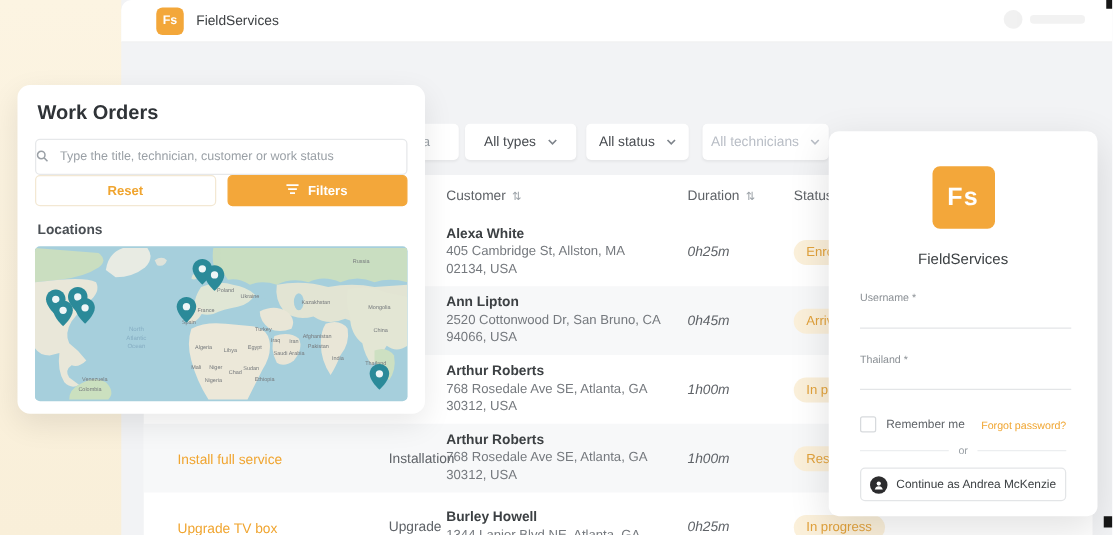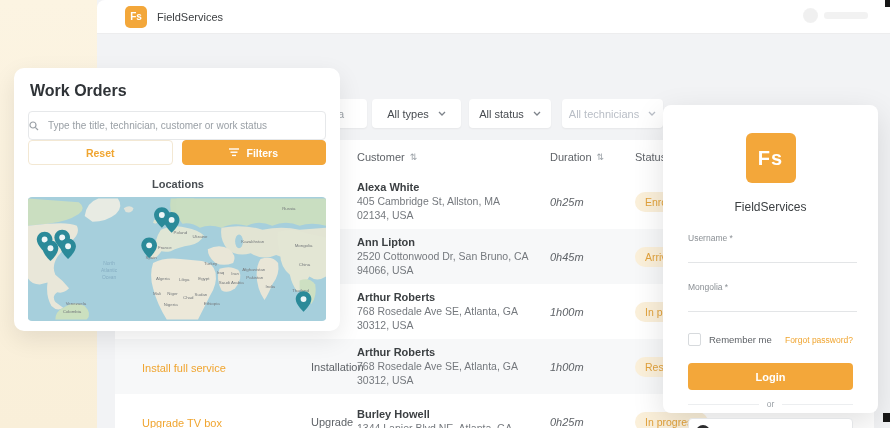--- a/index.html
+++ b/index.html
@@ -47,21 +47,21 @@
   
   .panel{position:absolute;left:14px;top:68px;width:326px;height:263px;background:#fff;border-radius:10px;box-shadow:0 8px 24px rgba(0,0,0,.09);z-index:5;padding:13px 14px;box-sizing:border-box;}
   .panel h2{margin:1px 0 11px 2px;font-size:16px;color:#2f3337;}
   .search-box{height:27px;border:1px solid #e6e8ea;border-radius:4px;display:flex;align-items:center;padding:0 0;background:#fff;}
   .search-box input{border:0;outline:0;flex:1;font-size:10px;color:#3c4043;margin-left:7px;font-family:"Liberation Sans",sans-serif;background:transparent;}
   .search-box input::placeholder{color:#9aa0a6;}
   .btn-row{display:flex;gap:9px;}
   .btn{flex:1;height:25px;border-radius:4px;font-size:10.5px;font-weight:bold;display:flex;align-items:center;justify-content:center;gap:7px;cursor:pointer;box-sizing:border-box;}
   .btn-reset{background:#fff;border:1px solid #f3e8d3;color:var(--accent-text);}
   .btn-filters{background:var(--accent);border:1px solid var(--accent);color:#fff;}
-  .loc-label{font-size:11px;color:#4a4f54;font-weight:bold;margin:13px 0 7px 2px;text-align:center;}
+  .loc-label{font-size:11px;color:#4a4f54;font-weight:bold;margin:13px 0 7px 2px;}
   .map{position:relative;width:298px;height:124px;border-radius:4px;overflow:hidden;background:var(--ocean);}
   .map svg{display:block;}
 
   
   .login{position:absolute;left:663px;top:105px;width:215px;height:308px;background:#fff;border-radius:8px;box-shadow:0 10px 32px rgba(0,0,0,.12);z-index:6;box-sizing:border-box;padding:28px 25px 0 25px;}
   .login .biglogo{width:50px;height:50px;border-radius:6px;background:var(--accent);color:#fff;font-size:20px;font-weight:600;display:flex;align-items:center;justify-content:center;margin:0 auto;letter-spacing:1px;}
   .login .brand{text-align:center;font-size:12px;color:#3c4043;margin-top:17px;}
   .fld{margin-top:19px;}
   .fld label{display:block;font-size:8.5px;color:#8a8f94;margin-bottom:2px;}
   .fld input{display:block;width:100%;border:0;border-bottom:1px solid #e3e5e7;outline:0;height:15px;font-size:10px;background:transparent;font-family:"Liberation Sans",sans-serif;}
@@ -342,29 +342,28 @@
   </div>
 
   <div class="login">
     <div class="biglogo">Fs</div>
     <div class="brand">FieldServices</div>
     <div class="fld">
       <label>Username *</label>
       <input type="text" style="">
     </div>
     <div class="fld">
-      <label>Mongolia *</label>
+      <label>Thailand *</label>
       <input type="password" style="">
     </div>
     <div class="remember-row">
       <div class="checkbox"></div>
       <span class="remember-label">Remember me</span>
       <a class="forgot">Forgot password?</a>
     </div>
-    <div class="login-btn">Login</div>
     <div class="or-row">
       <div class="line"></div>
       <span class="or">or</span>
       <div class="line"></div>
     </div>
     <div class="continue-btn">
       <span class="avatar">
           <svg width="8" height="8" viewBox="0 0 8 8">
             <circle cx="4" cy="2.8" r="1.7" fill="#fff"></circle>
             <path d="M0.8,7.6 Q1.4,4.9 4,4.9 Q6.6,4.9 7.2,7.6 Z" fill="#fff"></path>

